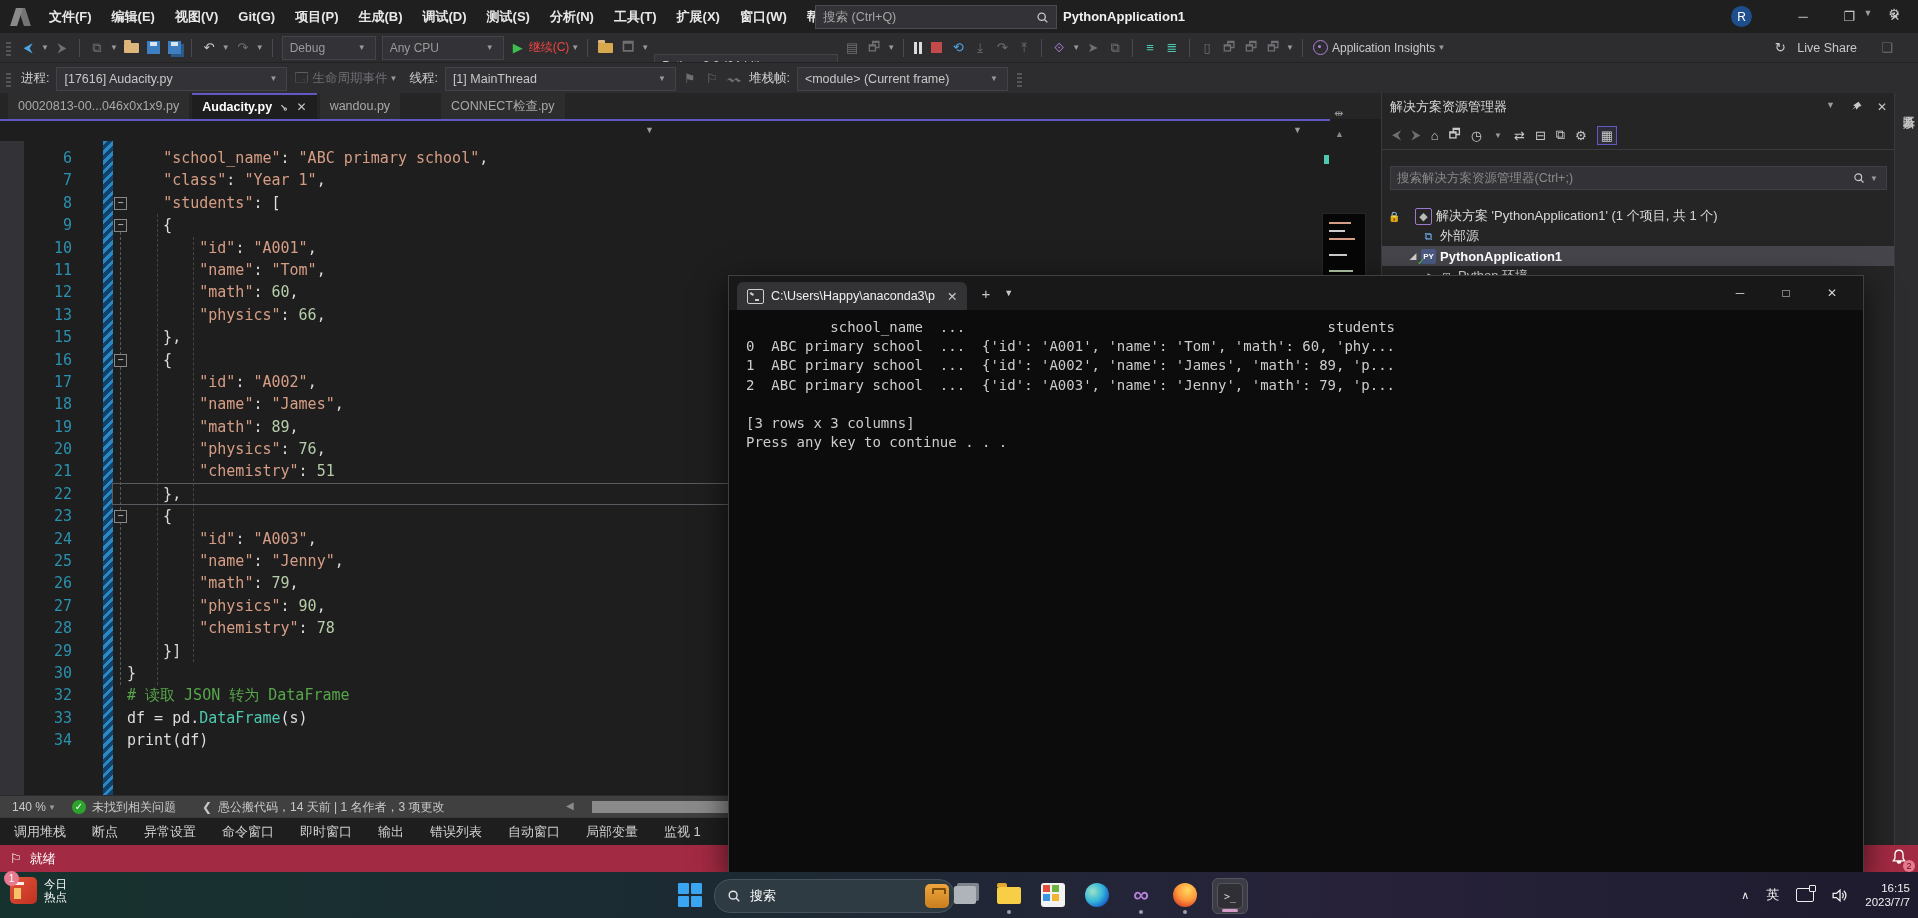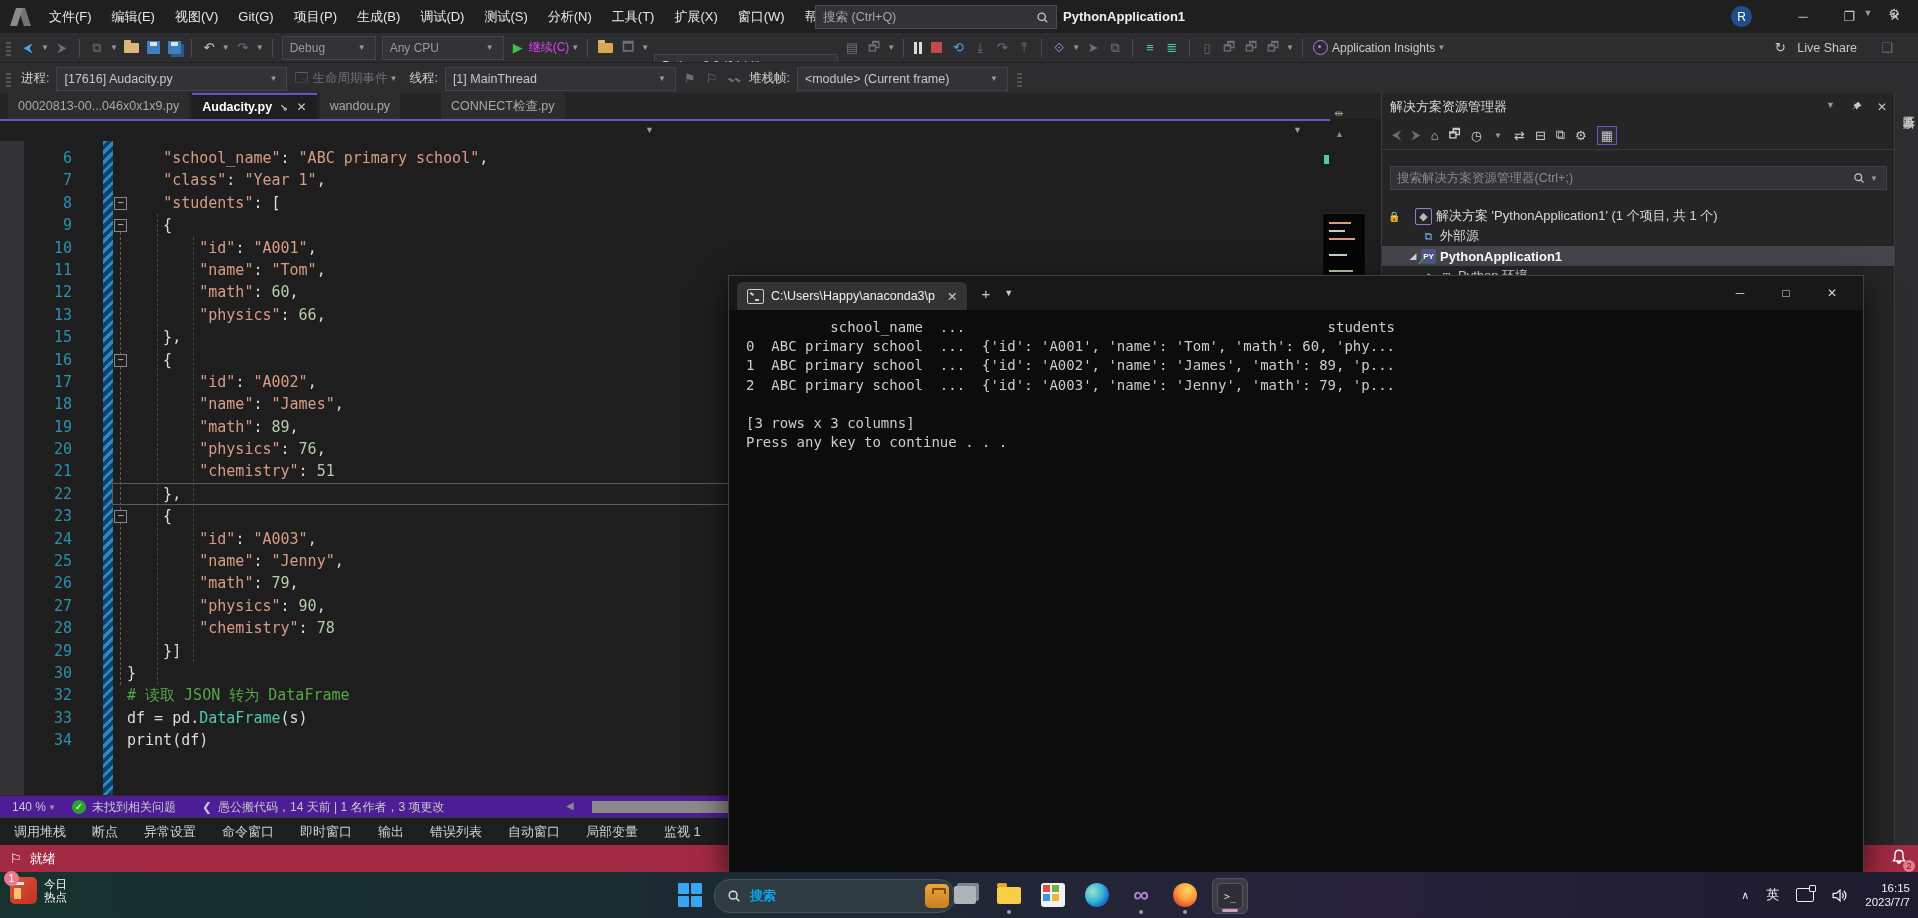--- a/index.html
+++ b/index.html
@@ -5,21 +5,21 @@
   html,body{margin:0;padding:0;background:#000;font-family:"Liberation Sans","DejaVu Sans",sans-serif;}
   .screen{position:relative;width:1918px;height:918px;overflow:hidden;background:#1e1e1e;color:#ccc;}
   .nosel{user-select:none;}
 
   
   .titlebar{position:absolute;left:0;top:0;width:1918px;height:33px;background:#1f1f1f;display:flex;align-items:center;}
   .vslogo{width:22px;height:18px;margin:0 8px 0 10px;position:relative;}
   .vslogo i{position:absolute;background:#8a8a8a;width:7px;height:18px;transform:skewX(-18deg);left:3px;}
   .vslogo i:last-child{left:11px;transform:skewX(18deg);opacity:.8;}
   .menus{display:flex;gap:2px;}
-  .menu-item{font-size:13px;color:#e8e8e8;padding:0 9px;line-height:33px;cursor:default;}
+  .menu-item{font-size:13px;color:#e8e8e8;padding:0 9px;line-height:33px;cursor:default;font-weight:bold;}
   .qsearch{position:absolute;left:815px;top:5px;width:226px;height:22px;background:#333337;border:1px solid #4a4a52;display:flex;align-items:center;justify-content:space-between;padding:0 7px;font-size:12.5px;color:#a6a6a6;}
   .wtitle{position:absolute;left:1063px;top:0;line-height:33px;font-size:13px;color:#f0f0f0;font-weight:bold;}
   .tb-right{position:absolute;right:0;top:0;height:33px;display:flex;align-items:center;}
   .avatar{width:21px;height:21px;border-radius:50%;background:#1f4e8c;color:#fff;font-size:12px;display:flex;align-items:center;justify-content:center;margin-right:28px;}
   .wbtn{width:46px;height:33px;display:flex;align-items:center;justify-content:center;color:#c8c8c8;font-size:13px;}
 
   
   .toolbar{position:absolute;left:0;top:33px;width:1918px;height:29px;background:#2d2d30;display:flex;align-items:center;font-size:12px;}
   .debugrow{position:absolute;left:0;top:62px;width:1918px;height:31px;background:#2d2d30;border-top:1px solid #222;display:flex;align-items:center;font-size:12.5px;color:#c8c8c8;}
   .grip{width:5px;height:16px;margin:0 6px;background:repeating-linear-gradient(0deg,#555 0 2px,transparent 2px 4px);}
@@ -67,21 +67,21 @@
   .cl .foldbox{position:absolute;left:114px;top:5px;width:11px;height:11px;border:1px solid #888;color:#c8c8c8;font-size:10px;line-height:9px;text-align:center;background:#1e1e1e;z-index:2;}
   .cl .ct{position:absolute;left:127px;white-space:pre;color:#dcdcdc;}
   .cl.cur::after{content:"";position:absolute;left:112px;right:62px;top:0;bottom:0;border:1px solid #5a5a60;}
   .tk-st{color:#d69d85;} .tk-nu{color:#b5cea8;} .tk-co{color:#57a64a;} .tk-ty{color:#4ec9b0;} .tk-pl{color:#dcdcdc;}
 
   
   .mapstrip{position:absolute;left:1322px;top:121px;width:46px;height:674px;background:#1e1e1e;}
   .mm{position:absolute;}
 
   
-  .zoombar{position:absolute;left:0;top:795px;width:1381px;height:22px;background:#4c1d95;border-top:1px solid #2a2a2e;display:flex;align-items:center;font-size:12px;color:#c8c8c8;}
+  .zoombar{position:absolute;left:0;top:795px;width:1381px;height:22px;background:#404040;border-top:1px solid #2a2a2e;display:flex;align-items:center;font-size:12px;color:#c8c8c8;}
   .zoombar .chk{width:14px;height:14px;border-radius:50%;background:#2da32d;color:#fff;font-size:10px;line-height:14px;text-align:center;margin:0 6px 0 14px;}
   .codelens{color:#c8c8c8;margin-left:26px;display:flex;align-items:center;gap:6px;}
   .hthumb{position:absolute;left:592px;top:5px;width:716px;height:12px;background:#8a8a8a;}
   .harrow{position:absolute;left:566px;top:4px;color:#8a8a8a;font-size:10px;}
 
   
   .paneltabs{position:absolute;left:0;top:817px;width:1381px;height:28px;background:#1e1e1e;border-top:1px solid #3a3a3e;display:flex;align-items:center;gap:26px;padding-left:14px;font-size:13px;color:#cfcfcf;}
 
   
   .sepanel{position:absolute;left:1381px;top:93px;width:513px;height:752px;background:#252526;border-left:1px solid #3a3a3e;font-size:13px;}
@@ -131,21 +131,21 @@
   
   .taskbar{position:absolute;left:0;top:872px;width:1918px;height:46px;background:linear-gradient(90deg,#16322e,#1c2a33 38%,#27223a 70%,#1e1b2e);}
   .widget{position:absolute;left:10px;top:5px;display:flex;align-items:center;gap:7px;color:#fff;}
   .widgeticon{width:27px;height:27px;border-radius:5px;background:linear-gradient(135deg,#e2543a,#c03020);position:relative;}
   .widgeticon::before{content:"";position:absolute;left:4px;top:5px;width:10px;height:3px;background:#fff;opacity:.9;}
   .widgeticon::after{content:"";position:absolute;left:4px;top:11px;width:7px;height:11px;background:#f6c26a;}
   .wbadge{position:absolute;left:-6px;top:-6px;background:#e87a90;color:#fff;border-radius:50%;width:15px;height:15px;font-size:10px;text-align:center;line-height:15px;}
   .wtext{font-size:11.5px;line-height:13px;}
   .startbtn{position:absolute;left:678px;top:11px;width:25px;height:25px;display:grid;grid-template-columns:11px 11px;grid-template-rows:11px 11px;gap:2px;}
   .startbtn i{background:#3aa5f0;border-radius:1px;}
-  .tsearch{position:absolute;left:714px;top:7px;width:222px;height:32px;border-radius:16px;background:#2e3b43;border:1px solid #46535a;display:flex;align-items:center;padding:0 5px 0 12px;color:#0ea5e9;font-size:13px;gap:9px;font-weight:bold;}
+  .tsearch{position:absolute;left:714px;top:7px;width:222px;height:32px;border-radius:16px;background:#2e3b43;border:1px solid #46535a;display:flex;align-items:center;padding:0 5px 0 12px;color:#ffffff;font-size:13px;gap:9px;}
   .tsearch .brief{margin-left:auto;width:24px;height:24px;border-radius:5px;background:linear-gradient(180deg,#f0a63c,#c97f1e);position:relative;}
   .tsearch .brief::before{content:"";position:absolute;left:7px;top:4px;width:10px;height:4px;border:2px solid #7a4c08;border-bottom:none;border-radius:2px 2px 0 0;}
   .apps{position:absolute;left:948px;top:6px;display:flex;gap:10px;}
   .app{width:34px;height:34px;display:flex;align-items:center;justify-content:center;position:relative;}
   .app.active{background:#3c3c46;border:1px solid #55555f;border-radius:6px;}
   .app.active::after{content:"";position:absolute;left:9px;bottom:1px;width:16px;height:3px;border-radius:2px;background:#d89cc8;}
   .app .rdot{position:absolute;left:15px;bottom:-2px;width:4px;height:4px;border-radius:50%;background:#9aa0a6;}
   .ai-window{width:22px;height:18px;background:#aeb4ba;border-radius:2px;box-shadow:3px -3px 0 #7d848b;}
   .ai-folder{width:24px;height:17px;background:#f7ce46;border-radius:2px;position:relative;}
   .ai-folder::before{content:"";position:absolute;top:-4px;left:0;width:10px;height:4px;background:#e3a82d;border-radius:2px 2px 0 0;}
@@ -223,21 +223,21 @@
     <span class="tsep"></span>
     <div class="combo" style="width:78px;">
         <span>Debug</span>
         <span class="caret">▼</span>
       </div>
     <div class="combo" style="width:106px;">
         <span>Any CPU</span>
         <span class="caret">▼</span>
       </div>
     <span class="ticon green">▶</span>
-    <span style="color:#d946ef;">继续(C)</span>
+    <span style="color:#ef4444;">继续(C)</span>
     <span class="caret">▼</span>
     <span class="tsep"></span>
     <span class="folder-ic" style="background:#d8a84e;"></span>
     <span class="ticon dim">🗖</span>
       <span class="caret">▼</span>
     <div class="combo lit" style="width:168px;margin-top:36px;">
         <span>Python 3.9 (64-bit)</span>
         <span class="caret">▼</span>
       </div>
     <span class="ticon dim">▤</span>

